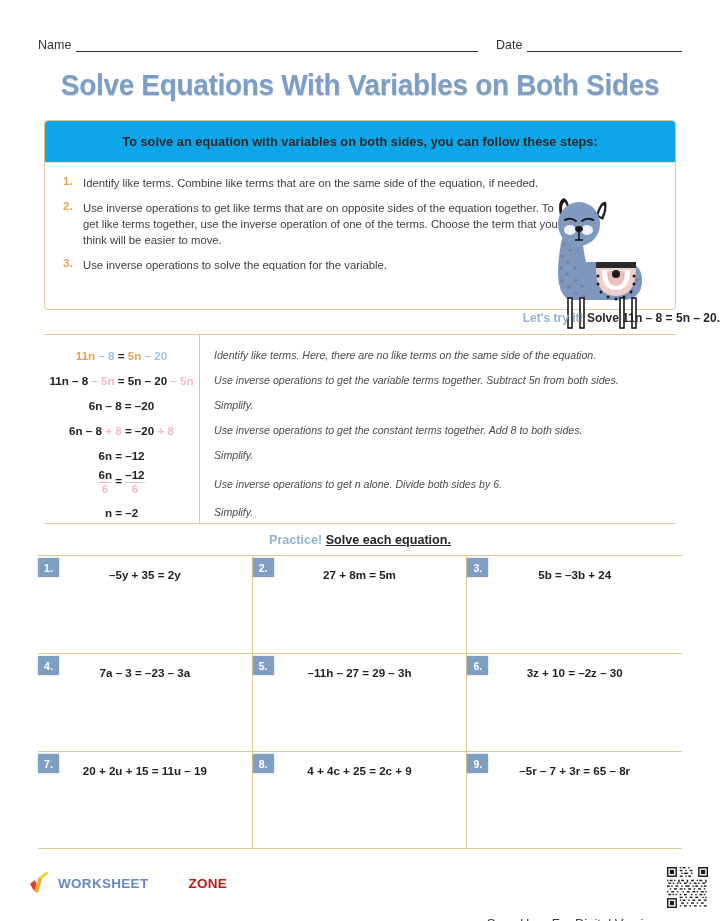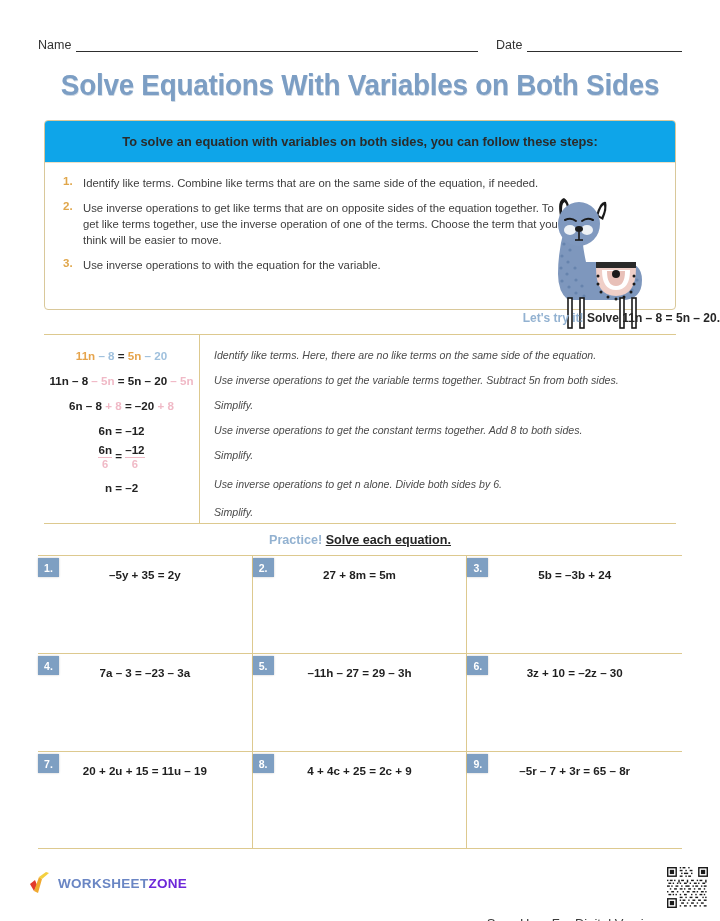--- a/index.html
+++ b/index.html
@@ -185,21 +185,21 @@
     font-weight: bold;
     color: #1f1f1f;
   }
 
   
   .footer { position: absolute; left: 0; bottom: 14px; width: 720px; height: 42px; }
   .logo { position: absolute; left: 28px; top: 6px; display: flex; align-items: center; }
   .logo-mark { width: 24px; height: 24px; margin-right: 6px; }
   .logo-text { font-size: 13.5px; font-weight: bold; letter-spacing: 0.3px; }
   .logo-w { color: #6a86c4; }
-  .logo-z { color: #6d28d9; }
+  .logo-z { color: #b91c1c; margin-left: 40px; }
   .scan {
     position: absolute; right: 62px; top: 11px;
     font-size: 13px; color: #3a3a3a; margin-top: 40px;
   }
   .qr { position: absolute; right: 12px; top: 2px; width: 41px; height: 41px; }
 </style>
 </head>
 <body>
 
 <div class="namedate">
@@ -221,21 +221,21 @@
     <div class="step">
       <span class="step-num">1.</span>
       <span class="step-txt">Identify like terms. Combine like terms that are on the same side of the equation, if needed.</span>
     </div>
     <div class="step">
       <span class="step-num">2.</span>
       <span class="step-txt">Use inverse operations to get like terms that are on opposite sides of the equation together. To get like terms together, use the inverse operation of one of the terms. Choose the term that you think will be easier to move.</span>
     </div>
     <div class="step">
       <span class="step-num">3.</span>
-      <span class="step-txt">Use inverse operations to with the equation for the variable.</span>
+      <span class="step-txt">Use inverse operations to solve the equation for the variable.</span>
     </div>
   </div>
 </div>
 
 <svg class="llama" viewBox="0 0 126 136">
 
   <path d="M36 20 Q33 4 40 2 Q47 6 45 22 Z" fill="#1a1a1a"></path>
   <path d="M38.5 18 Q37 8 40.5 6 Q44 9 43 19 Z" fill="#ffffff"></path>
   <path d="M72 20 Q76 4 82 6 Q84 12 79 24 Z" fill="#1a1a1a"></path>
   <path d="M74.5 19 Q77 10 80 9 Q81 14 77.5 21 Z" fill="#ffffff"></path>
@@ -296,20 +296,21 @@
 
 <div class="trybar">
   <span class="try-accent">Let's try it!</span>
   <span class="try-rest">Solve 11n – 8 = 5n – 20.</span>
 </div>
 
 <div class="example">
   <div class="ex-left">
     <div class="ex-eq"><span class="c-orange">11n</span> <span class="c-blue">– 8</span> <span class="c-dark">=</span> <span class="c-orange">5n</span> <span class="c-blue">– 20</span></div>
     <div class="ex-eq"><span class="c-dark">11n – 8</span> <span class="c-pink">– 5n</span> <span class="c-dark">= 5n – 20</span> <span class="c-pink">– 5n</span></div>
+    <div class="ex-eq">6n – 8 = –20</div>
     <div class="ex-eq"><span class="c-dark">6n – 8</span> <span class="c-pink">+ 8</span> <span class="c-dark">= –20</span> <span class="c-pink">+ 8</span></div>
     <div class="ex-eq">6n = –12</div>
     <div class="ex-eq frac">
       <span class="fracbox">
         <span class="num">6n</span>
         <span class="den">6</span>
       </span>
       <span>=</span>
       <span class="fracbox">
         <span class="num">–12</span>

